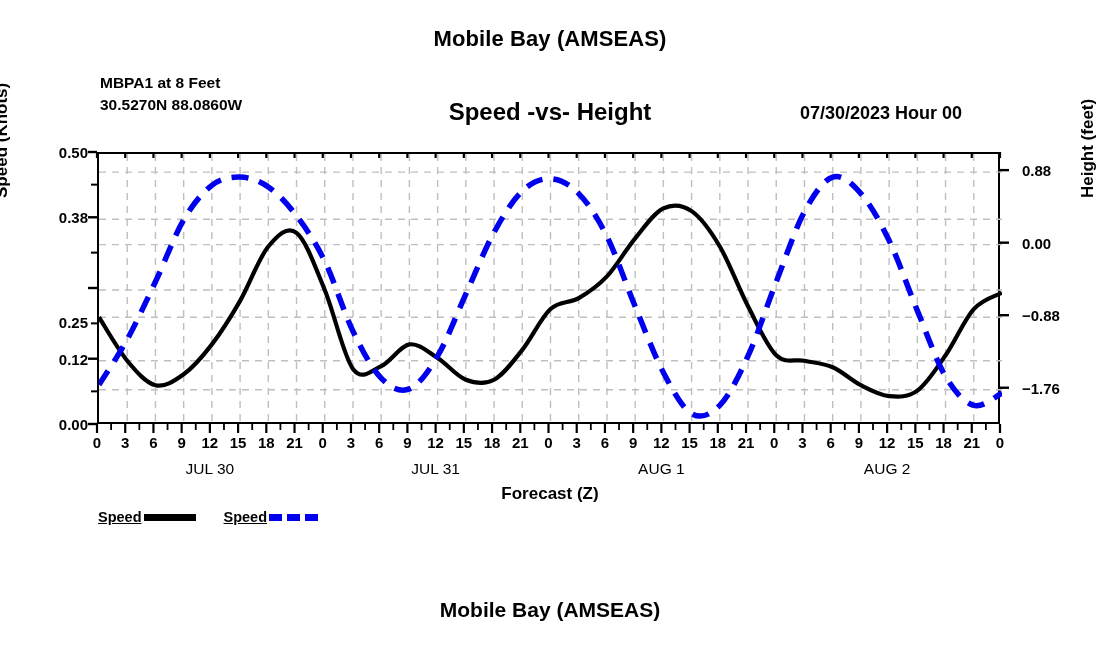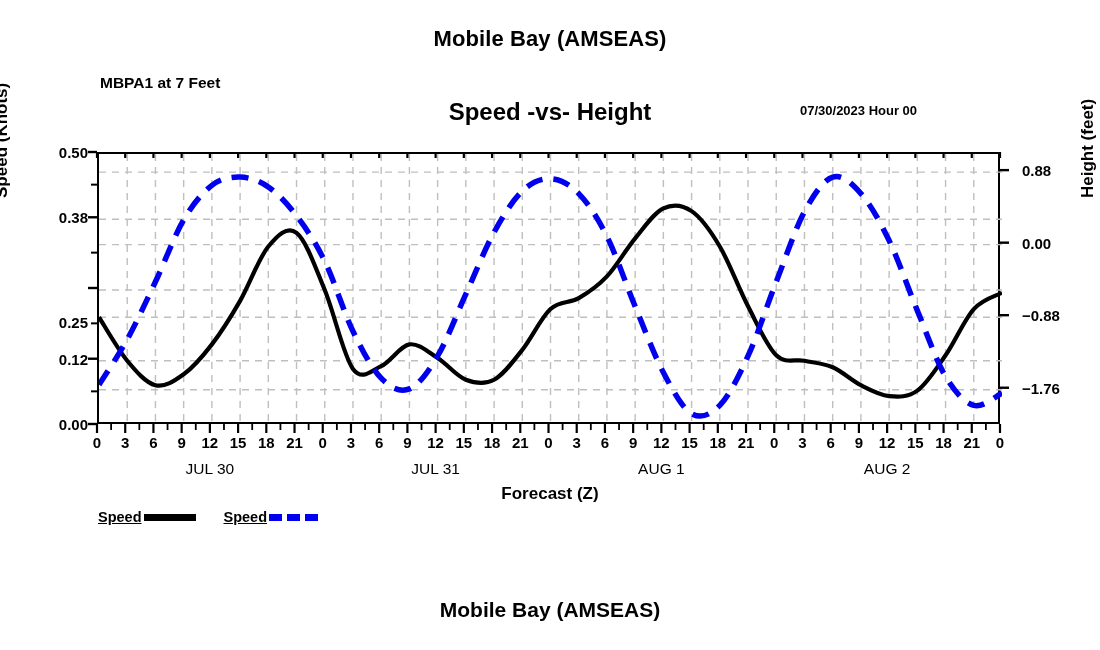--- a/index.html
+++ b/index.html
@@ -20,21 +20,21 @@
   }
   .meta-left{
     position:absolute;left:100px;top:72px;font-size:15.5px;font-weight:bold;
     line-height:22px;white-space:nowrap;
   }
   .subtitle{
     position:absolute;left:0;top:98px;width:1100px;text-align:center;
     font-size:24px;font-weight:bold;
   }
   .meta-right{
-    position:absolute;left:800px;top:103px;font-size:13px;font-weight:bold;
+    position:absolute;left:800px;top:103px;font-size:18px;font-weight:bold;
     white-space:nowrap;
   }
 
   .plot{
     position:absolute;left:97px;top:152px;width:903px;height:272px;
     box-sizing:border-box;
     border:2px solid #000;
     background:#ffffff;
   }
   .plot svg{display:block;width:903px;height:272px;}
@@ -82,21 +82,22 @@
   }
 </style>
 </head>
 <body>
 
 <div class="wrap">
 
   <div class="title-top">Mobile Bay (AMSEAS)</div>
 
   <div class="meta-left">
-    <div>MBPA1 at 7 Feet</div>
+    <div>MBPA1 at 8 Feet</div>
+    <div>30.5270N  88.0860W</div>
   </div>
 
   <div class="subtitle">Speed -vs- Height</div>
   <div class="meta-right">07/30/2023 Hour 00</div>
 
   <div class="ylabel-left">Speed (Knots)</div>
   <div class="ylabel-right">Height (feet)</div>
 
   <div id="ytick-left-layer">
       <div class="ytick-l" style="top: 424px;">0.00</div>

